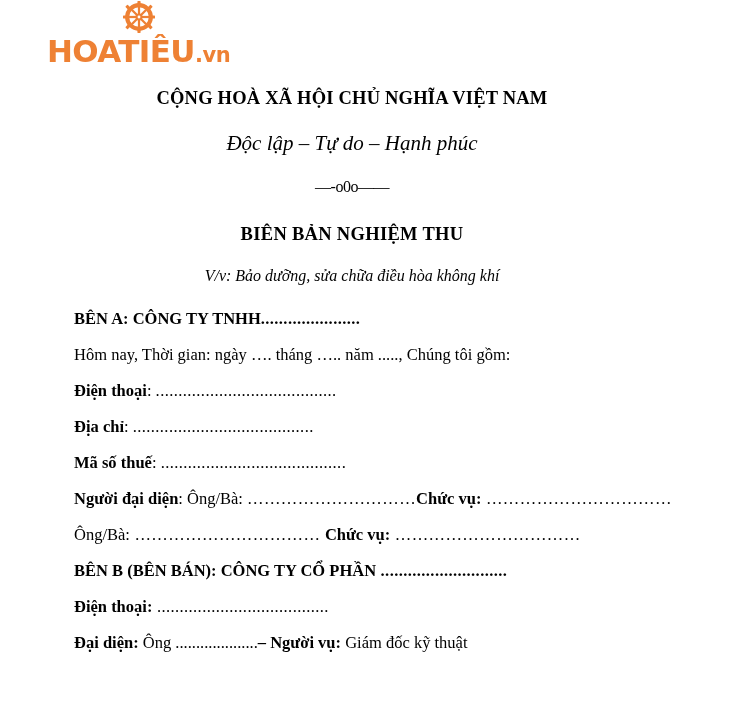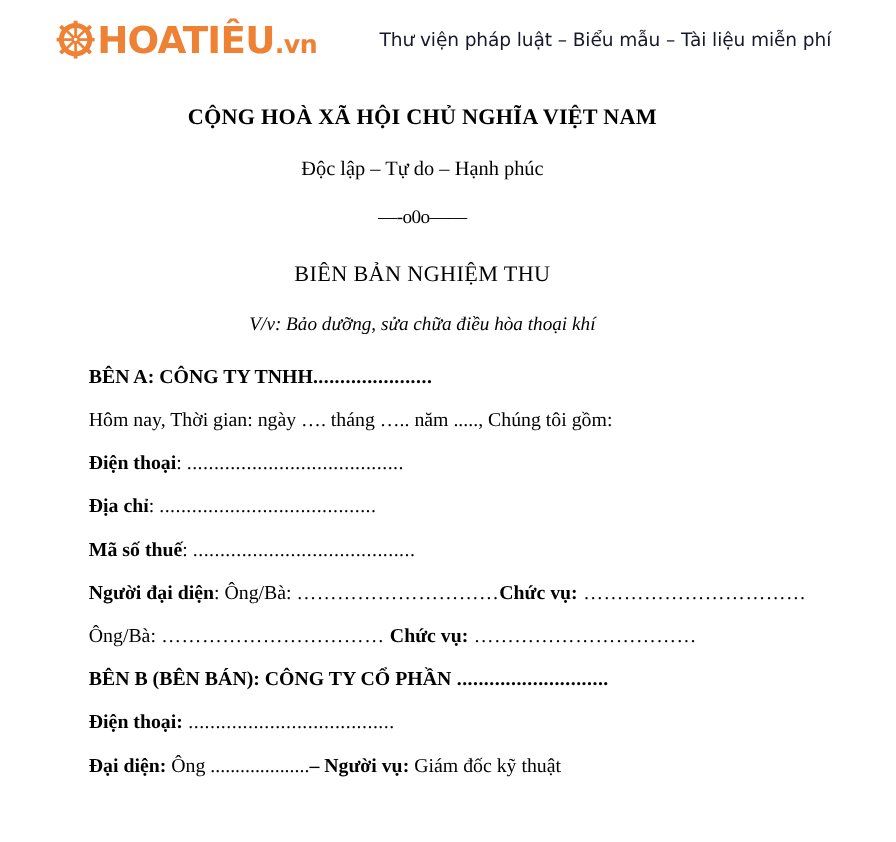--- a/index.html
+++ b/index.html
@@ -21,20 +21,21 @@
   .site-header {
     display: flex;
     align-items: center;
     height: 66px;
     padding-left: 47px;
   }
   .logo {
     display: flex;
     align-items: center;
     gap: 2px;
+    flex-direction: column;
   }
   .logo-mark {
     width: 32px;
     height: 32px;
     flex: 0 0 32px;
     display: block;
   }
   .logo-text {
     font-family: "DejaVu Sans", "Liberation Sans", sans-serif;
     font-weight: bold;
@@ -67,32 +68,33 @@
   .ctr {
     text-align: center;
   }
   .h-national {
     font-size: 18.5px;
     font-weight: bold;
     letter-spacing: 0.2px;
     margin-top: 22px;
   }
   .h-motto {
-    font-size: 17px;
+    font-size: 21px;
     margin-top: 22px;
+    font-style: italic;
   }
   .h-sep {
     font-size: 16px;
     margin-top: 22px;
     letter-spacing: -0.5px;
     text-align: center;
   }
   .h-title {
     font-size: 18.5px;
-    font-weight: normal;
+    font-weight: bold;
     letter-spacing: 0.3px;
     margin-top: 28px;
   }
   .h-subject {
     font-size: 16px;
     font-style: italic;
     margin-top: 22px;
   }
 
   .lines {
@@ -131,30 +133,29 @@
         <rect x="18" y="46.5" width="64" height="7"></rect>
         <rect x="46.5" y="18" width="7" height="64" transform="rotate(45 50 50)"></rect>
         <rect x="46.5" y="18" width="7" height="64" transform="rotate(-45 50 50)"></rect>
 
         <circle cx="50" cy="50" r="11" fill="#ee8134"></circle>
         <circle cx="50" cy="50" r="4.5" fill="#ffffff"></circle>
       </g>
     </svg>
     <span class="logo-text"><span>HOATIÊU</span><span class="tld">.vn</span></span>
   </div>
-  <div class="tagline">Thư viện pháp luật – Biểu mẫu – Tài liệu miễn phí</div>
 </div>
 
 <div class="doc">
 
   <div class="ctr h-national">CỘNG HOÀ XÃ HỘI CHỦ NGHĨA VIỆT NAM</div>
   <div class="ctr h-motto">Độc lập – Tự do – Hạnh phúc</div>
   <div class="ctr h-sep">—-o0o——</div>
   <div class="ctr h-title">BIÊN BẢN NGHIỆM THU</div>
-  <div class="ctr h-subject">V/v: Bảo dưỡng, sửa chữa điều hòa thoại khí</div>
+  <div class="ctr h-subject">V/v: Bảo dưỡng, sửa chữa điều hòa không khí</div>
 
   <div class="lines">
 
     <div class="line">
       <b>BÊN A: CÔNG TY TNHH</b><b class="dots">......................</b>
     </div>
 
     <div class="line">Hôm nay, Thời gian: ngày …. tháng ….. năm ....., Chúng tôi gồm:</div>
 
     <div class="line">

